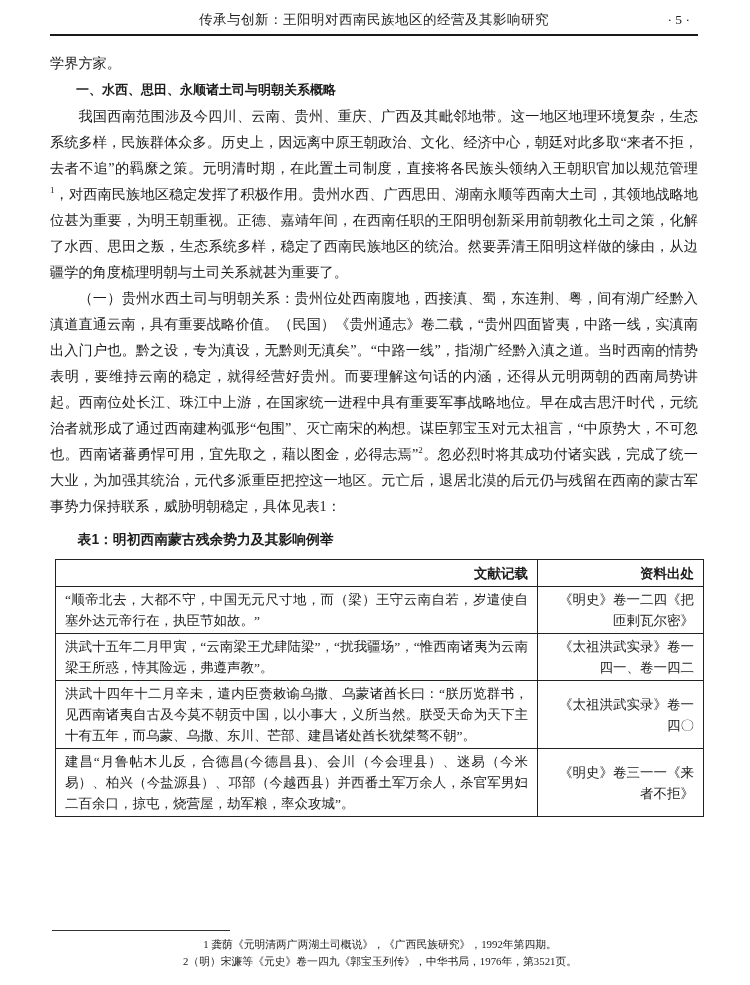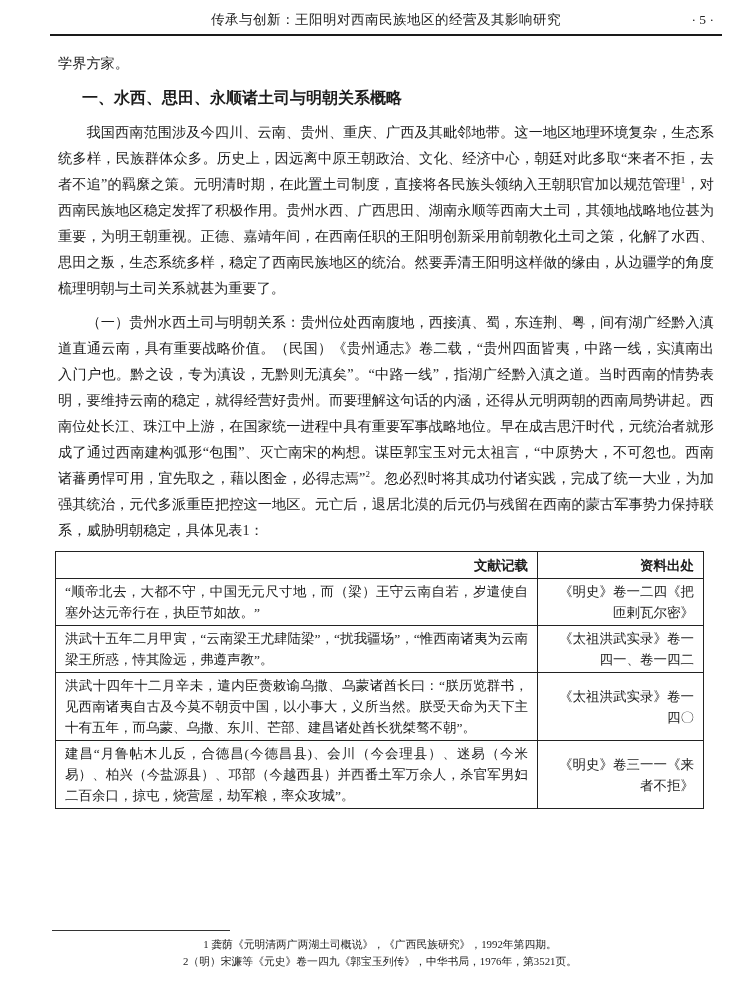--- a/index.html
+++ b/index.html
@@ -7,21 +7,21 @@
     width: 750px; height: 985px;
     background: #ffffff;
     color: #1c1c1c;
     font-family: "Liberation Serif", "DejaVu Serif", serif;
     overflow: hidden;
   }
   .page {
     position: relative;
     width: 750px; height: 948px;
     box-sizing: border-box;
-    padding: 8px 28px 0 50px;
+    padding: 8px 52px 0 50px;
   }
   
   .running-header {
     position: relative;
     height: 24px;
     font-size: 13.5px;
     line-height: 24px;
   }
   .running-title {
     text-align: center;
@@ -39,28 +39,28 @@
     border-top: 2.2px solid #1a1a1a;
     margin: 2px 0 0 0;
   }
   
   .body-text {
     margin-top: 14px;
     font-size: 14.2px;
     line-height: 26px;
     text-align: justify;
   }
-  .para { margin: 8px; }
+  .para { margin: 0; }
   .para.indent { text-indent: 2em; }
   .section-heading {
     margin: 0;
     text-indent: 2em;
     font-family: "Liberation Sans", "DejaVu Sans", sans-serif;
     font-weight: bold;
-    font-size: 16px;
+    font-size: 13px;
     line-height: 27px;
     text-align: left;
   }
   sup.fn-ref {
     font-size: 9px;
     line-height: 0;
     vertical-align: super;
   }
   
   .table-caption {
@@ -127,20 +127,21 @@
 
   <div class="body-text">
     <p class="para">学界方家。</p>
 
     <h2 class="section-heading">一、水西、思田、永顺诸土司与明朝关系概略</h2>
 
     <p class="para indent"><span>我国西南范围涉及今四川、云南、贵州、重庆、广西及其毗邻地带。这一地区地理环境复杂，生态系统多样，民族群体众多。历史上，因远离中原王朝政治、文化、经济中心，朝廷对此多取“来者不拒，去者不追”的羁縻之策。元明清时期，在此置土司制度，直接将各民族头领纳入王朝职官加以规范管理</span><sup class="fn-ref">1</sup><span>，对西南民族地区稳定发挥了积极作用。贵州水西、广西思田、湖南永顺等西南大土司，其领地战略地位甚为重要，为明王朝重视。正德、嘉靖年间，在西南任职的王阳明创新采用前朝教化土司之策，化解了水西、思田之叛，生态系统多样，稳定了西南民族地区的统治。然要弄清王阳明这样做的缘由，从边疆学的角度梳理明朝与土司关系就甚为重要了。</span></p>
 
     <p class="para indent"><span>（一）贵州水西土司与明朝关系：贵州位处西南腹地，西接滇、蜀，东连荆、粤，间有湖广经黔入滇道直通云南，具有重要战略价值。（民国）《贵州通志》卷二载，“贵州四面皆夷，中路一线，实滇南出入门户也。黔之设，专为滇设，无黔则无滇矣”。“中路一线”，指湖广经黔入滇之道。当时西南的情势表明，要维持云南的稳定，就得经营好贵州。而要理解这句话的内涵，还得从元明两朝的西南局势讲起。西南位处长江、珠江中上游，在国家统一进程中具有重要军事战略地位。早在成吉思汗时代，元统治者就形成了通过西南建构弧形“包围”、灭亡南宋的构想。谋臣郭宝玉对元太祖言，“中原势大，不可忽也。西南诸蕃勇悍可用，宜先取之，藉以图金，必得志焉”</span><sup class="fn-ref">2</sup><span>。忽必烈时将其成功付诸实践，完成了统一大业，为加强其统治，元代多派重臣把控这一地区。元亡后，退居北漠的后元仍与残留在西南的蒙古军事势力保持联系，威胁明朝稳定，具体见表1：</span></p>
 
+    <p class="table-caption">表1：明初西南蒙古残余势力及其影响例举</p>
 
     <table class="doc-table">
       <colgroup>
         <col class="col-record">
         <col class="col-source">
       </colgroup>
       <thead>
         <tr>
           <th>文献记载</th>
           <th>资料出处</th>

